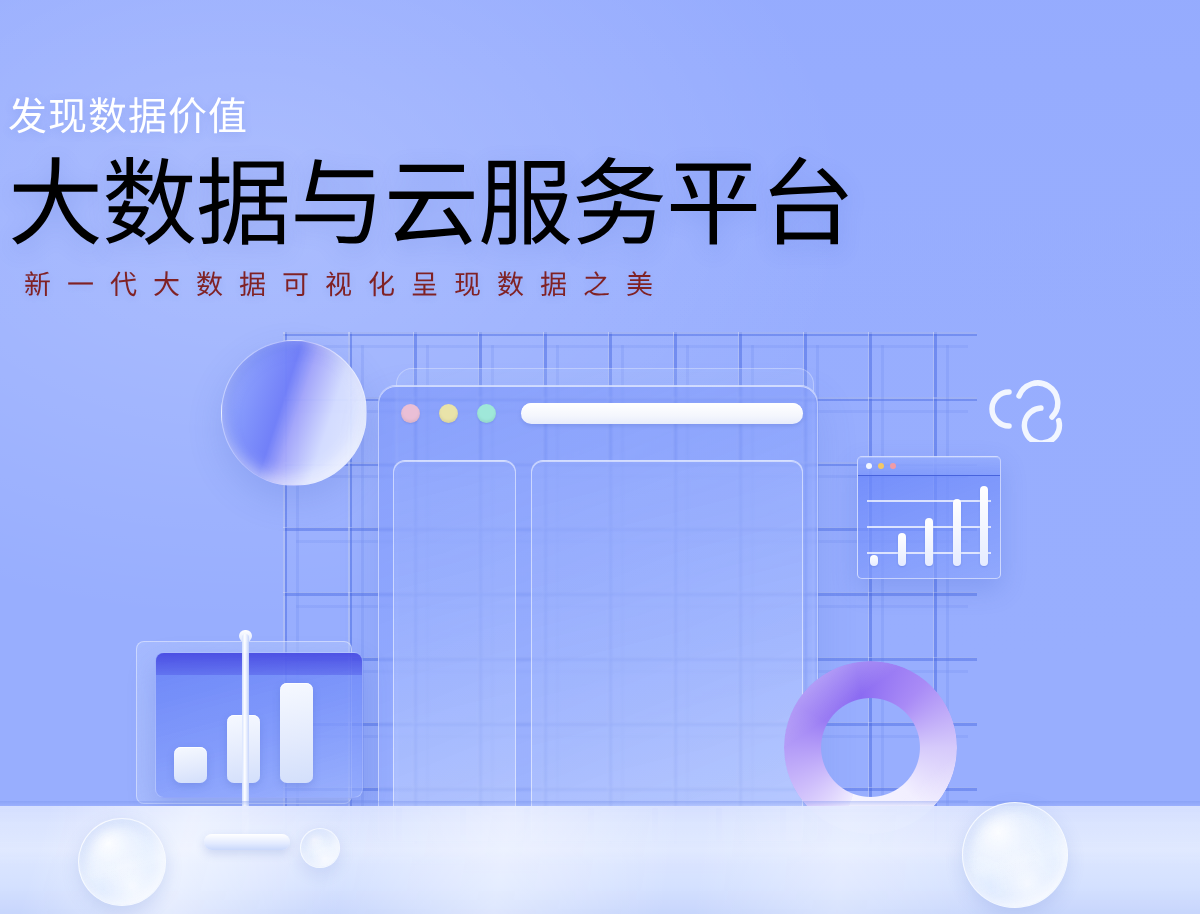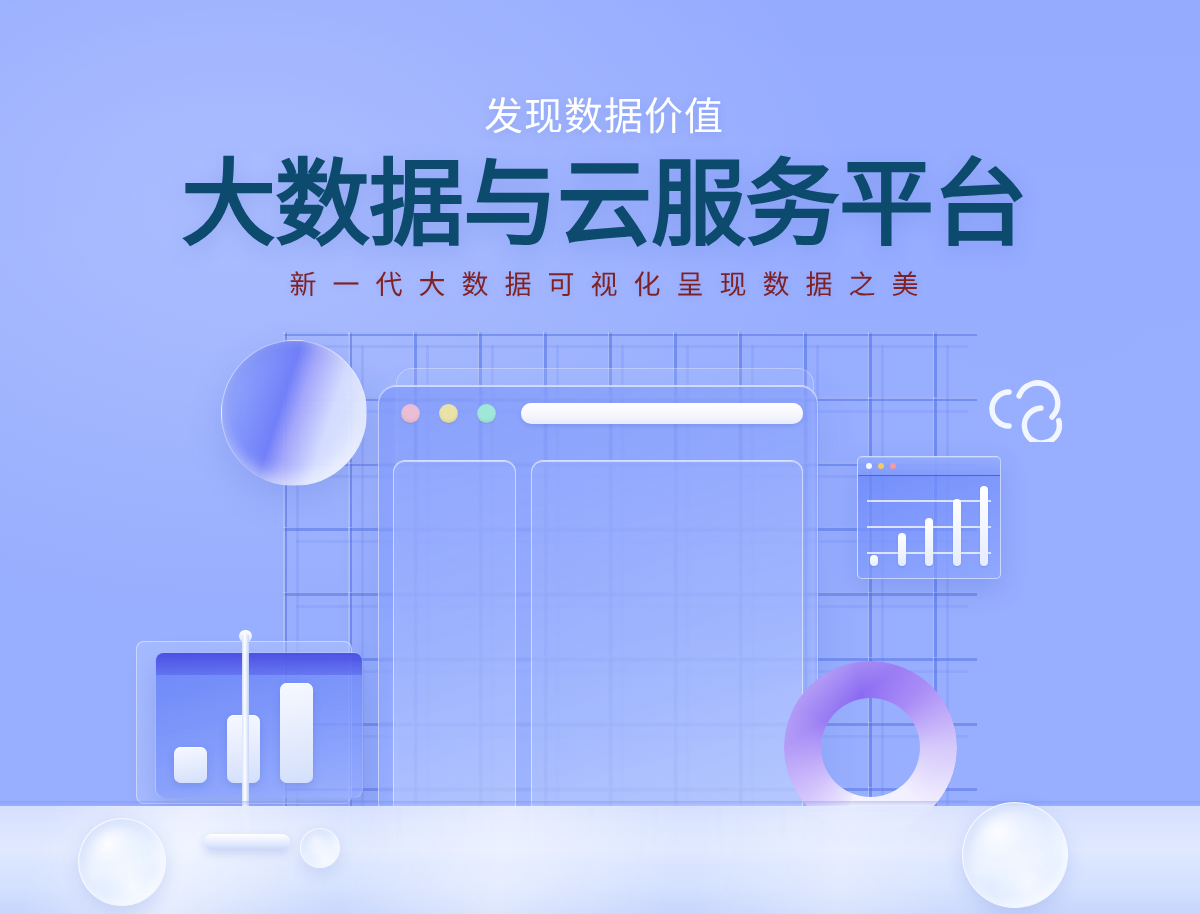--- a/index.html
+++ b/index.html
@@ -273,33 +273,33 @@
   }
   .bub-a{ left:78px;  top:818px; width:88px;  height:88px; }
   .bub-b{ left:962px; top:802px; width:106px; height:106px; }
   .bub-c{ left:300px; top:828px; width:40px;  height:40px; opacity:.92; }
 
   
   .cloud{ position:absolute; left:978px; top:362px; width:96px; height:80px; }
 
   
   .copy{
-    position:absolute; left:8px; right:0; top:0; text-align:center;
+    position:absolute; left:8px; right:0; top:0; 
     z-index:40; pointer-events:none;
   }
   .copy > *{ pointer-events:auto; }
   .eyebrow{
     margin-top:96px;
     font-size:39px; line-height:1.1; color:#ffffff; font-weight:400;
     letter-spacing:1px;
     text-shadow:0 2px 10px rgba(70,100,200,.20);
   }
   .headline{
     margin-top:16px;
-    font-size:95px; line-height:1.05; color:#0c4a6e; font-weight:700;
+    font-size:95px; line-height:1.05; color:#000000; font-weight:400;
     letter-spacing:-1px;
     text-shadow:0 6px 22px rgba(66,96,200,.22);
   }
   .tagline{
     margin-top:14px;
     font-size:27px; line-height:1.2; color:#7f1d1d; font-weight:400;
     letter-spacing:16px; text-indent:16px;
     opacity:.97;
     text-shadow:0 2px 9px rgba(70,100,200,.18);
   }

